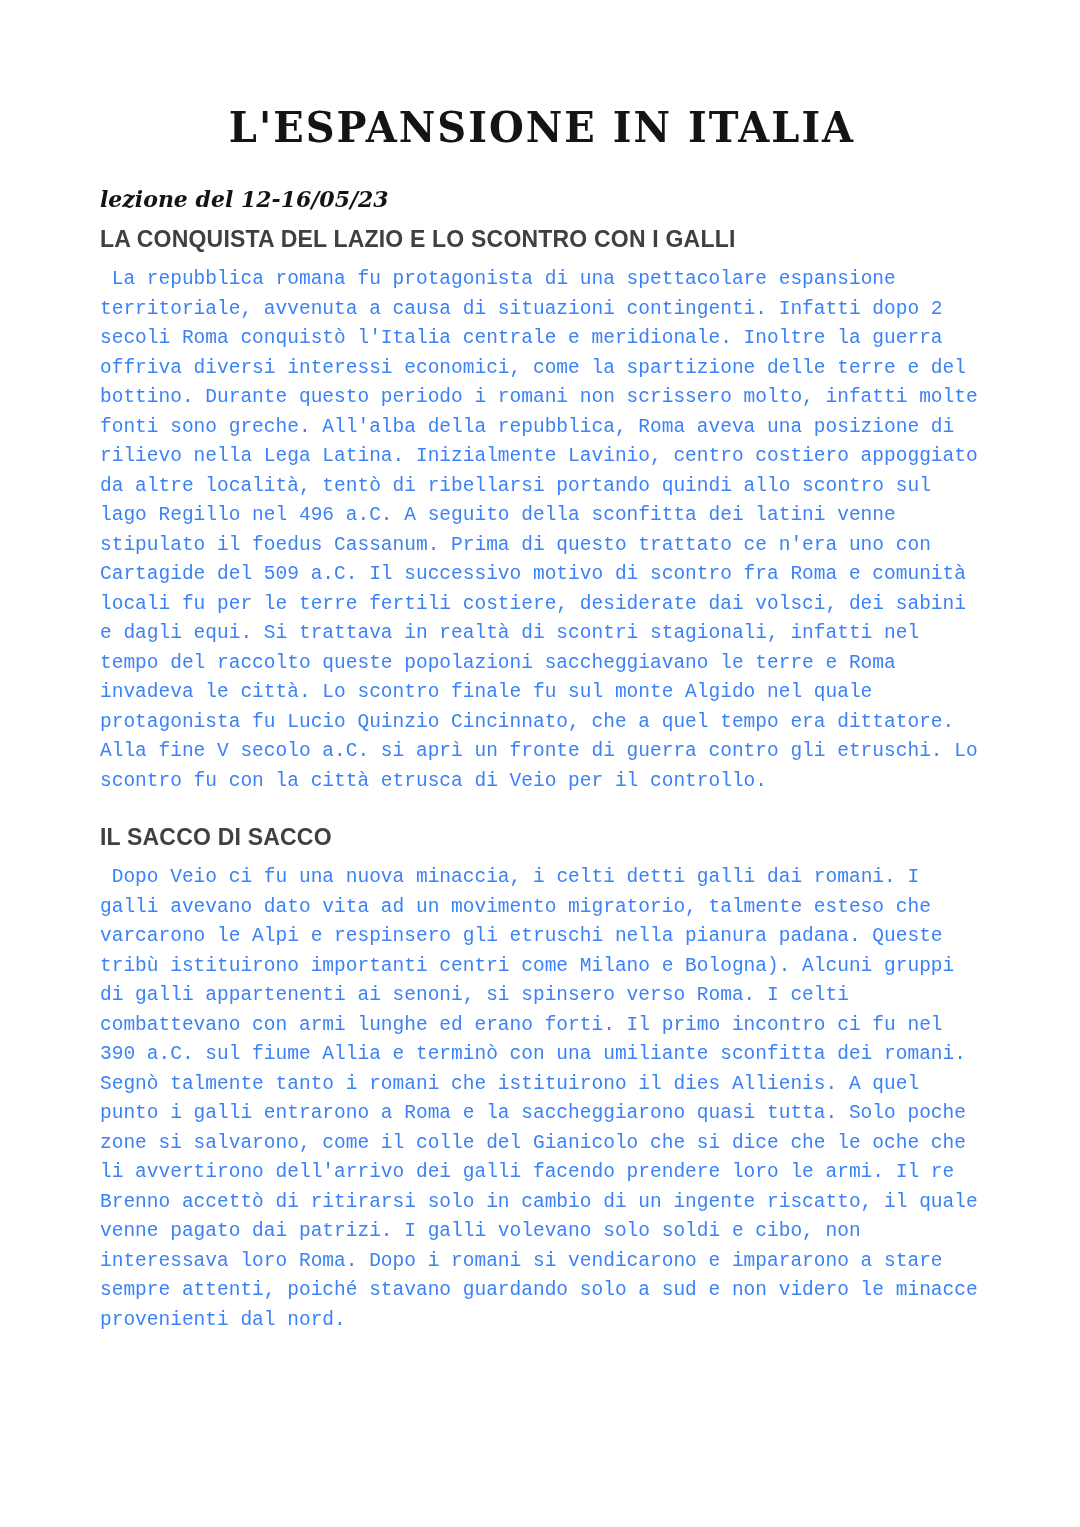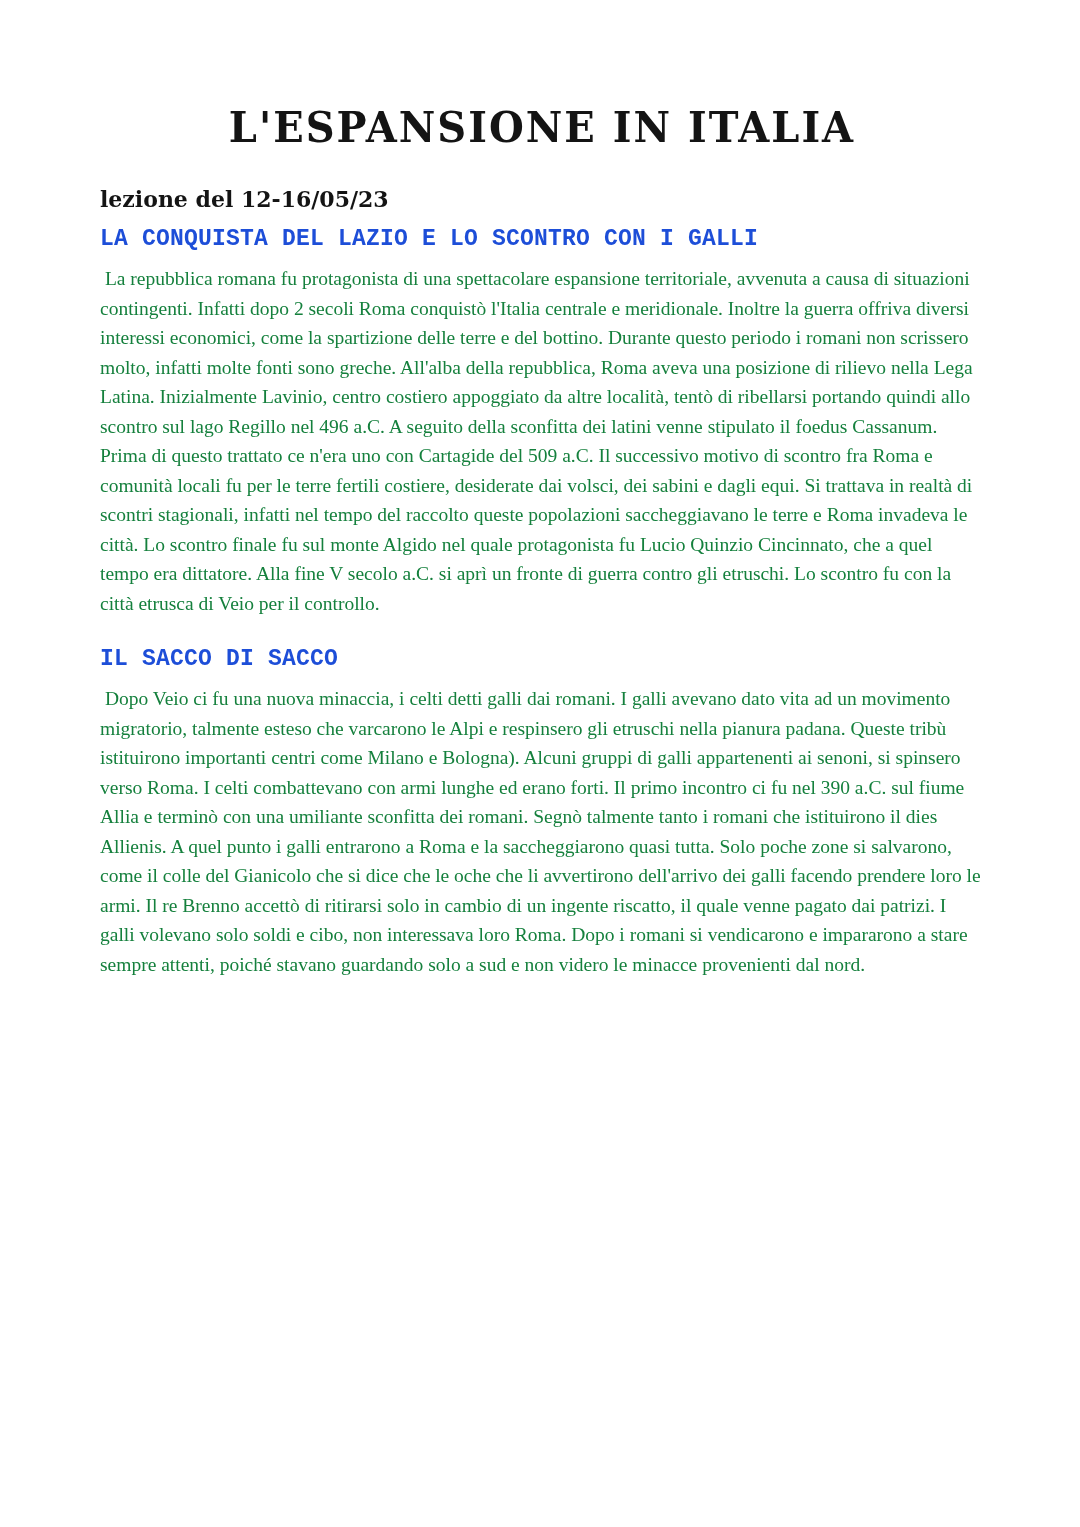--- a/index.html
+++ b/index.html
@@ -30,40 +30,41 @@
     font-weight: 800;
     font-size: 40px;
     letter-spacing: 2px;
     color: #141414;
     margin-bottom: 36px;
     transform: scaleY(1.05);
   }
 
   .lesson-date {
     font-family: "DejaVu Serif", serif;
+    font-style: italic;
     font-weight: 700;
     font-size: 22px;
     color: #141414;
     margin-bottom: 14px;
   }
 
   .section-heading {
-    font-family: Liberation Mono, monospace;
+    font-family: Liberation Sans, sans-serif;
     font-weight: 700;
     font-size: 23px;
-    color: #1d4ed8;
+    color: #404040;
     letter-spacing: 0.2px;
     margin-bottom: 12px;
   }
 
   .section-body {
-    font-family: Liberation Serif, serif;
+    font-family: Liberation Mono, monospace;
     font-size: 19.5px;
     line-height: 29.5px;
-    color: #15803d;
+    color: #3b82f6;
     white-space: pre-wrap;
     margin-bottom: 28px;
   }
 
   .section + .section {
     margin-top: 14px;
   }
 </style>
 </head>
 <body>

